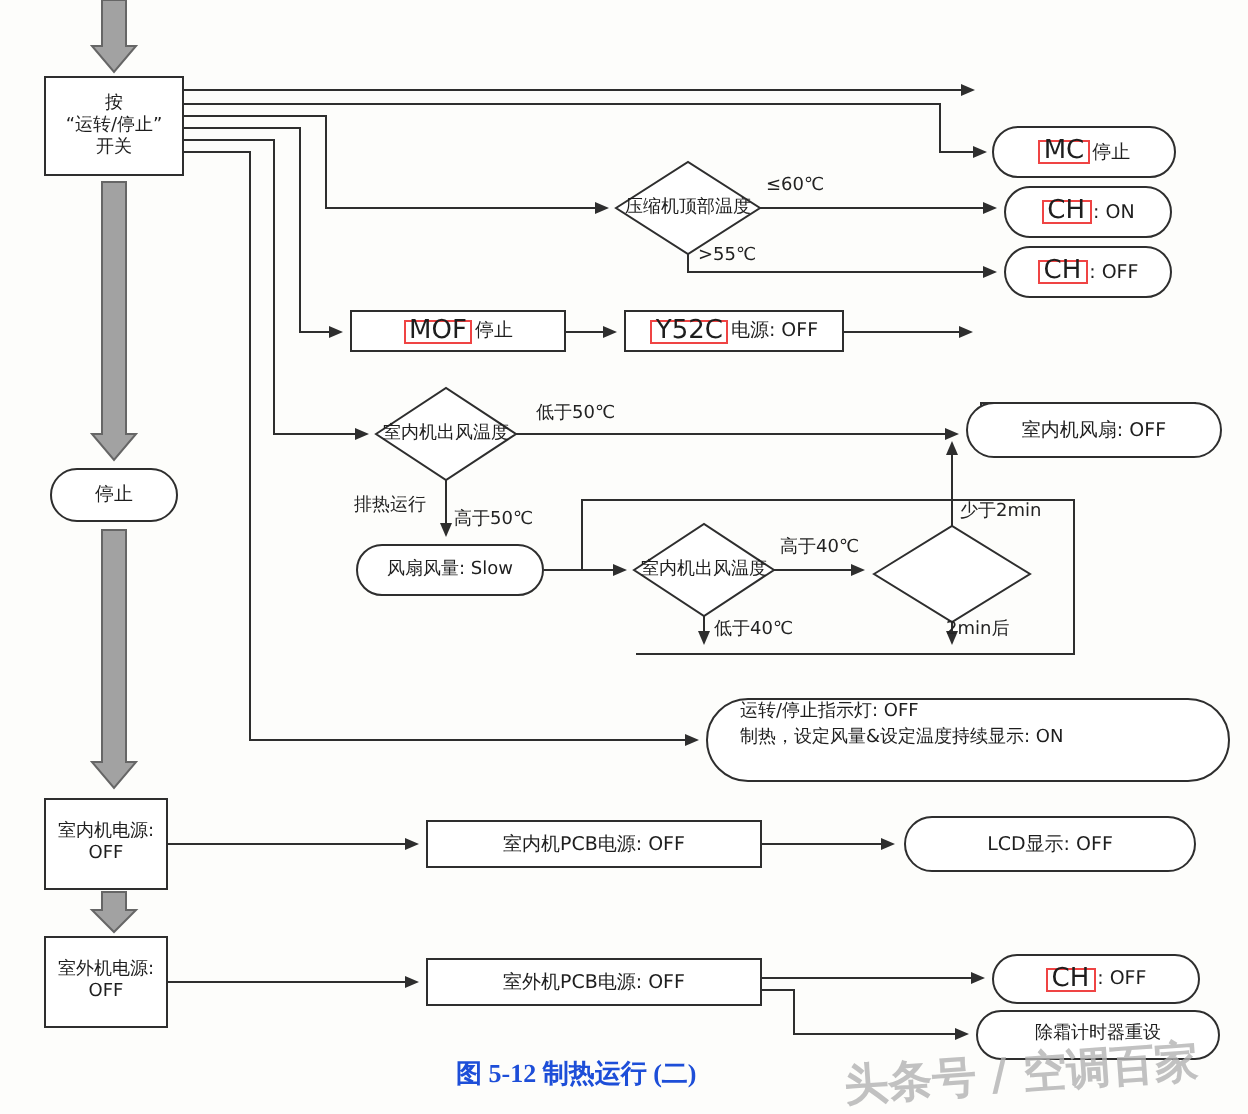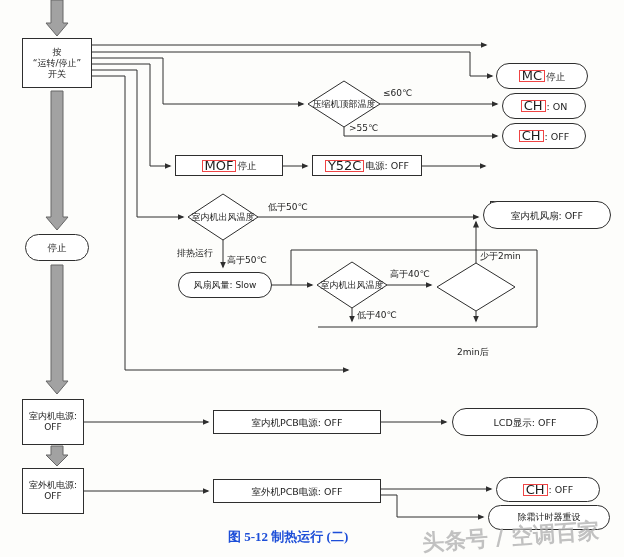--- a/index.html
+++ b/index.html
@@ -103,20 +103,24 @@
     <span class="relay">CH</span>
     <span>: OFF</span>
   </div>
   <div class="node rect" style="left:490px;top:155px;width:108px;height:21px;margin-top:46px;">
     <span class="relay">CMC</span>
     <span>电源: OFF</span>
   </div>
   <div class="node oval" style="left:483px;top:201px;width:128px;height:28px;">
     <span>室内机风扇: OFF</span>
   </div>
+  <div class="node oval indicator col" style="left:353px;top:349px;width:262px;height:42px;align-items:flex-start;">
+    <span class="ln">运转/停止指示灯: OFF</span>
+    <span class="ln">制热，设定风量&amp;设定温度持续显示: ON</span>
+  </div>
   <div class="node oval" style="left:452px;top:408px;width:146px;height:28px;">
     <span>LCD显示: OFF</span>
   </div>
   <div class="node oval" style="left:496px;top:477px;width:104px;height:25px;">
     <span class="relay">CH</span>
     <span>: OFF</span>
   </div>
   <div class="node oval" style="left:488px;top:505px;width:122px;height:25px;font-size:9px;">
     <span>除霜计时器重设</span>
   </div>
@@ -153,18 +157,18 @@
   </div>
 
   <div class="elabel" style="left:383px;top:88px;">≤60℃</div>
   <div class="elabel" style="left:349px;top:123px;">&gt;55℃</div>
   <div class="elabel" style="left:268px;top:202px;">低于50℃</div>
   <div class="elabel" style="left:227px;top:243px;margin-top:12px;">高于50℃</div>
   <div class="elabel" style="left:177px;top:248px;">排热运行</div>
   <div class="elabel" style="left:390px;top:269px;">高于40℃</div>
   <div class="elabel" style="left:357px;top:310px;">低于40℃</div>
   <div class="elabel" style="left:480px;top:251px;">少于2min</div>
-  <div class="elabel" style="left:457px;top:310px;margin-top:37px;">2min后</div>
+  <div class="elabel" style="left:473px;top:310px;">2min后</div>
 
   <div class="caption">图 5-12  制热运行 (二)</div>
   <div class="watermark">头条号 / 空调百家</div>
 
 </div>
 
 </body></html>

